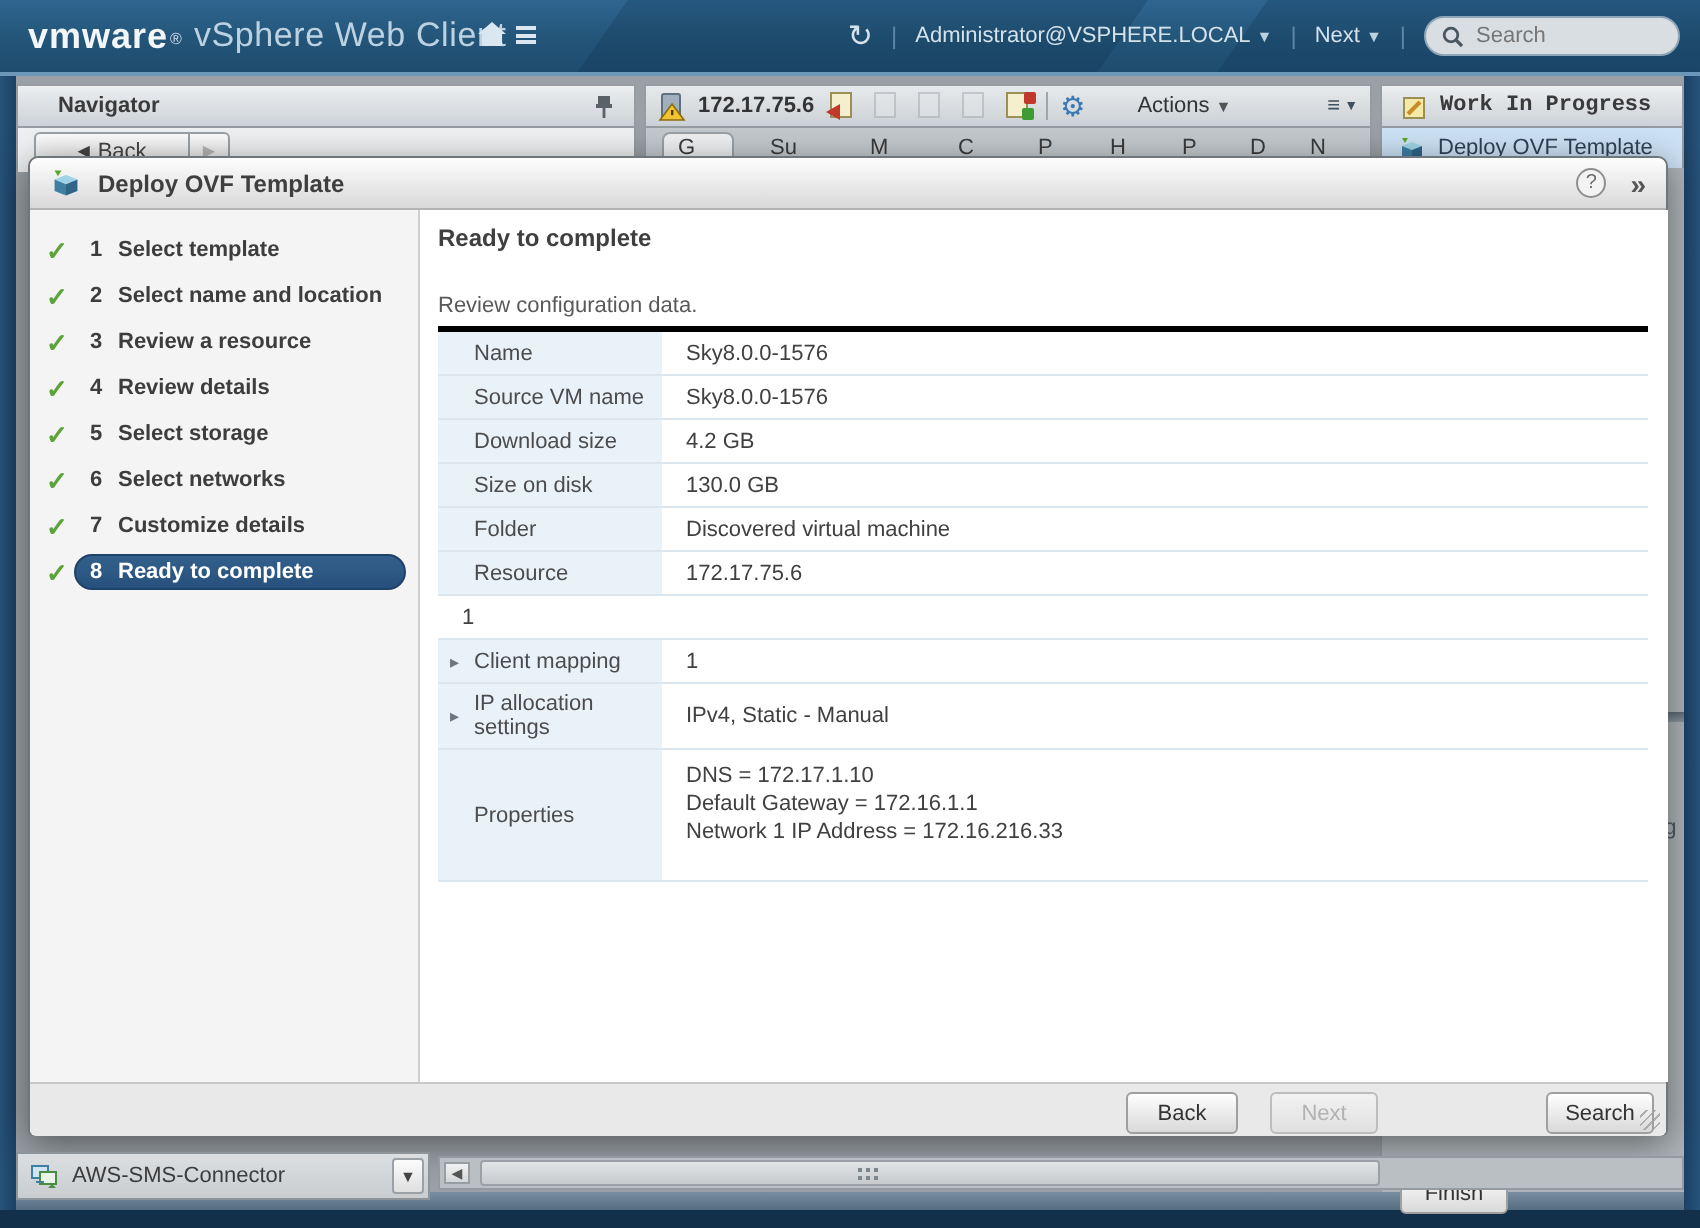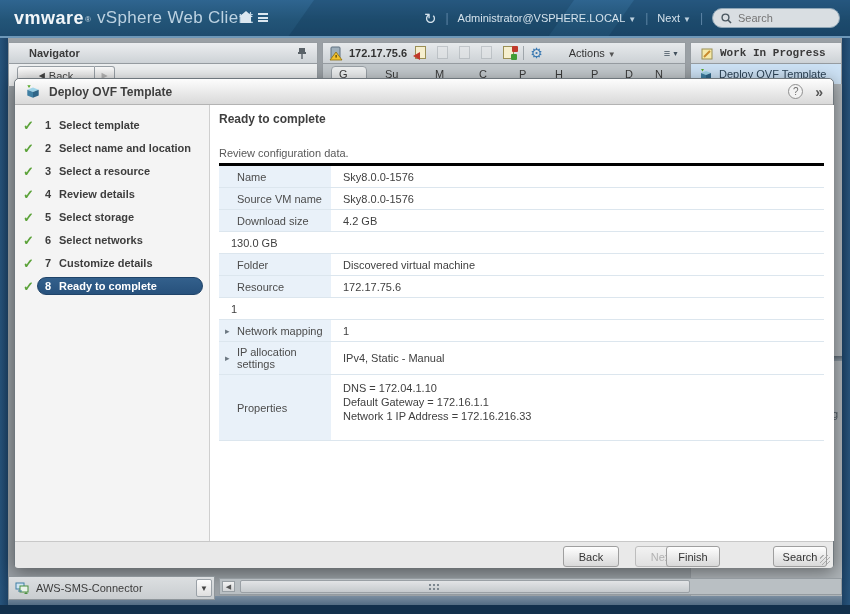--- a/index.html
+++ b/index.html
@@ -122,21 +122,21 @@
   .srow { min-height:22px; }
   .srow.multi { min-height:66px; }
 
   .dlg-footer { position:absolute; left:0; top:462px; width:818px; height:27px; background:#e9e9e9;
     border-top:1px solid #c8c8c8; border-radius:0 0 3px 3px; }
   .btn { position:absolute; top:4px; height:21px; background:linear-gradient(180deg,#fefefe,#d9d9d9);
     border:1px solid #9f9f9f; border-radius:3px; color:#333; font-size:11px;
     display:flex; align-items:center; justify-content:center; font-family:"Liberation Sans",sans-serif; }
   .btn.disabled { color:#b2b2b2; background:linear-gradient(180deg,#f2f2f2,#e0e0e0); border-color:#bdbdbd; }
   .btn-back { left:548px; width:56px; } .btn-next { left:620px; width:54px; }
-  .btn-finish { left:651px; width:54px; } .btn-cancel { left:758px; width:54px; }
+  .btn-finish { left:685px; width:54px;margin-top:40px; } .btn-cancel { left:758px; width:54px; }
   .grip { position:absolute; right:3px; bottom:3px; width:10px; height:10px;
     background:repeating-linear-gradient(135deg, transparent 0 2px, #a0a0a0 2px 3px); opacity:.8; }
 
   
   .aws-panel { position:absolute; left:8px; top:576px; width:207px; height:24px; background:linear-gradient(180deg,#dcdfe1,#c9cdd0);
     border:1px solid #8e959a; display:flex; align-items:center; gap:6px; padding:0 6px; z-index:11; }
   .aws-dd { position:absolute; right:2px; top:2px; width:16px; height:18px; background:linear-gradient(180deg,#fcfcfc,#dfdfdf);
     border:1px solid #9aa1a7; border-radius:2px; display:flex; align-items:center; justify-content:center; color:#444; font-size:8px; }
   .hscroll { position:absolute; left:219px; top:578px; width:623px; height:17px; background:#b9bfc3;
     border:1px solid #949ba0; z-index:11; }
@@ -306,21 +306,21 @@
           <span class="lbl">Select template</span>
         </div>
       <div class="step" style="top:33px">
           <span class="check"></span>
           <span class="num">2</span>
           <span class="lbl">Select name and location</span>
         </div>
       <div class="step" style="top:56px">
           <span class="check"></span>
           <span class="num">3</span>
-          <span class="lbl">Select a resource</span>
+          <span class="lbl">Review a resource</span>
         </div>
       <div class="step" style="top:79px">
           <span class="check"></span>
           <span class="num">4</span>
           <span class="lbl">Review details</span>
         </div>
       <div class="step" style="top:102px">
           <span class="check"></span>
           <span class="num">5</span>
           <span class="lbl">Select storage</span>
@@ -354,45 +354,46 @@
         </div>
         <div class="srow">
           <div class="lcell">Source VM name</div>
           <div class="vcell">Sky8.0.0-1576</div>
         </div>
         <div class="srow">
           <div class="lcell">Download size</div>
           <div class="vcell">4.2 GB</div>
         </div>
         <div class="srow">
+          <div class="lcell">Size on disk</div>
           <div class="vcell">130.0 GB</div>
         </div>
         <div class="srow">
           <div class="lcell">Folder</div>
           <div class="vcell">Discovered virtual machine</div>
         </div>
         <div class="srow">
           <div class="lcell">Resource</div>
           <div class="vcell">172.17.75.6</div>
         </div>
         <div class="srow expandable">
           <div class="vcell">1</div>
         </div>
         <div class="srow expandable">
-          <div class="lcell">Network mapping</div>
+          <div class="lcell">Client mapping</div>
           <div class="vcell">1</div>
         </div>
         <div class="srow expandable">
           <div class="lcell">IP allocation settings</div>
           <div class="vcell">IPv4, Static - Manual</div>
         </div>
         <div class="srow multi">
           <div class="lcell">Properties</div>
           <div class="vcell" style="padding-top:6px">
-            <div class="pline">DNS = 172.04.1.10</div>
+            <div class="pline">DNS = 172.17.1.10</div>
             <div class="pline">Default Gateway = 172.16.1.1</div>
             <div class="pline">Network 1 IP Address = 172.16.216.33</div>
           </div>
         </div>
       </div>
     </div>
 
     <div class="dlg-footer">
       <div class="btn btn-back">Back</div>
       <div class="btn btn-next disabled">Next</div>

